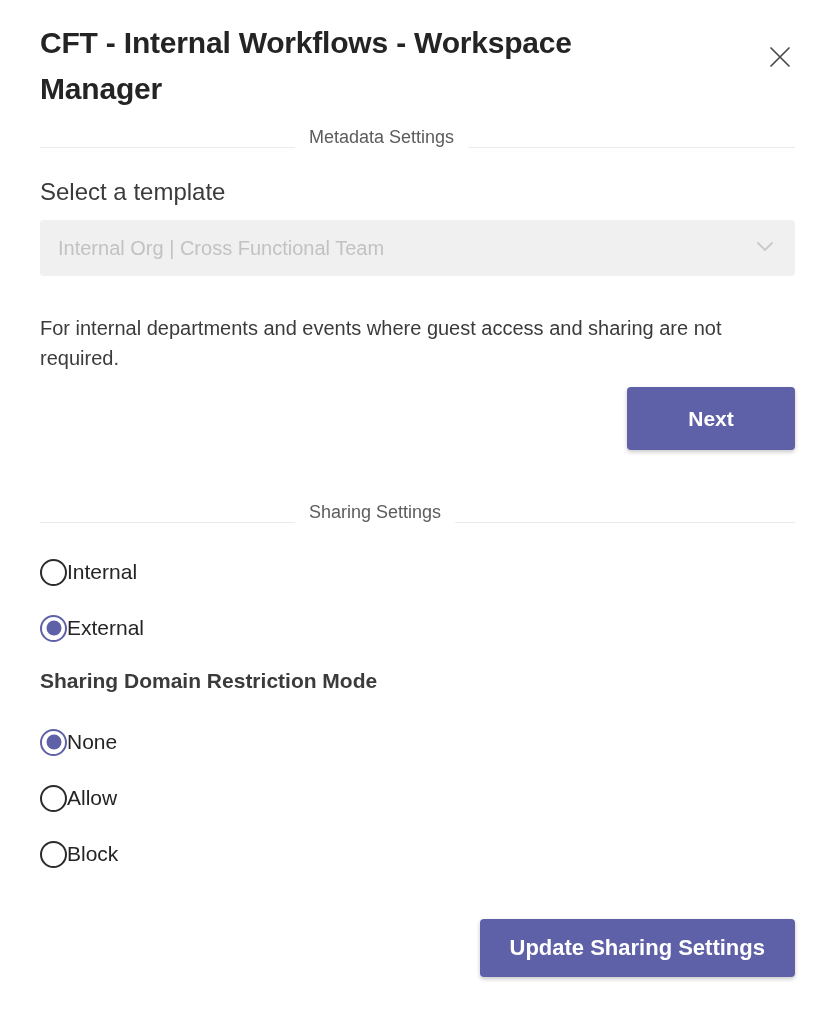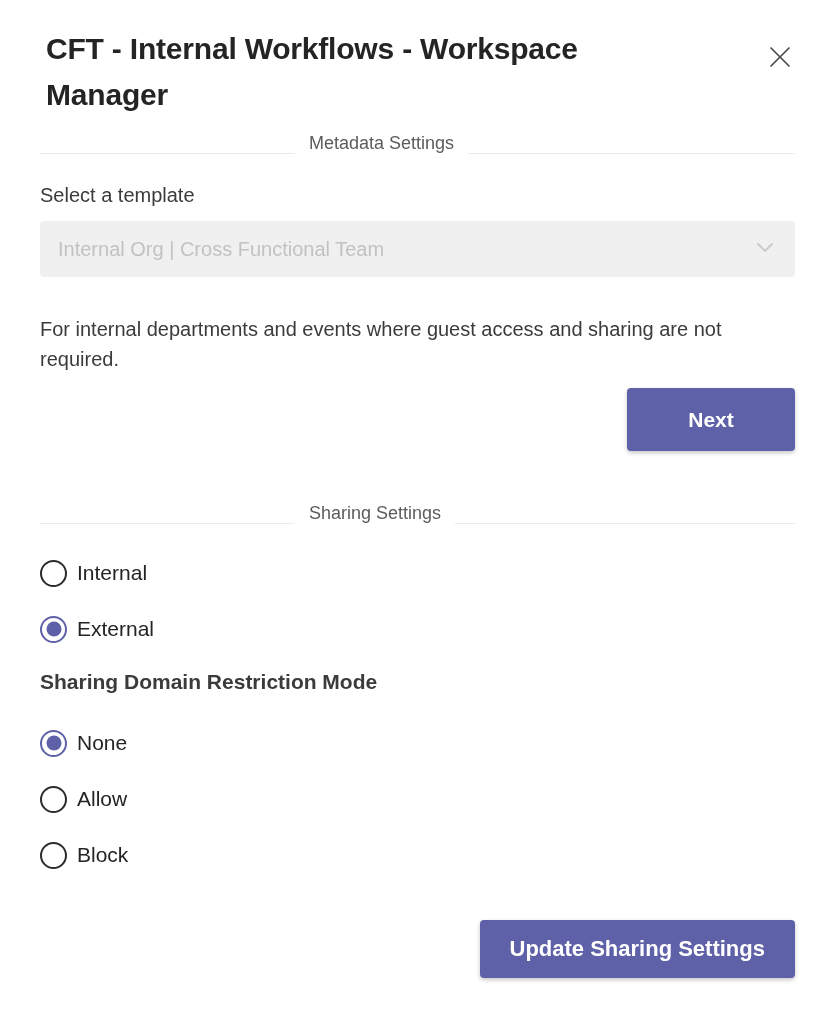--- a/index.html
+++ b/index.html
@@ -20,22 +20,21 @@
     position: relative;
     width: 835px;
     height: 1024px;
     background: #ffffff;
     padding: 0 40px;
   }
 
   
   .header {
     position: relative;
-    padding-top: 26px;
-    margin-left: 6px;
+    padding-top: 20px;
   }
   .dialog-title {
     font-size: 30px;
     font-weight: bold;
     line-height: 1.52;
     letter-spacing: -0.2px;
     color: #242424;
     max-width: 640px;
     margin: 0;
   }
@@ -71,21 +70,21 @@
   .section-divider .rule.short { flex: 0 0 255px; }
   .section-divider .label {
     font-size: 18px;
     color: #5c5c5c;
     font-weight: normal;
     white-space: nowrap;
   }
 
   
   .field-label {
-    font-size: 20px;
+    font-size: 24px;
     color: #3b3b3b;
     margin-top: 30px;
     margin-bottom: 14px;
   }
   .select-box {
     position: relative;
     width: 755px;
     height: 56px;
     background: #f0f0f0;
     border: none;
@@ -140,21 +139,21 @@
     height: 58px;
     padding: 0 30px;
     font-size: 22px;
   }
 
   
   .radio-group { margin-top: 26px; }
   .radio-row {
     display: flex;
     align-items: center;
-    gap: 10px;
+    gap: 0;
     height: 46px;
     margin-bottom: 10px;
     cursor: pointer;
     width: max-content;
   }
   .radio-mark {
     flex: 0 0 auto;
     width: 27px;
     height: 27px;
     border-radius: 50%;

